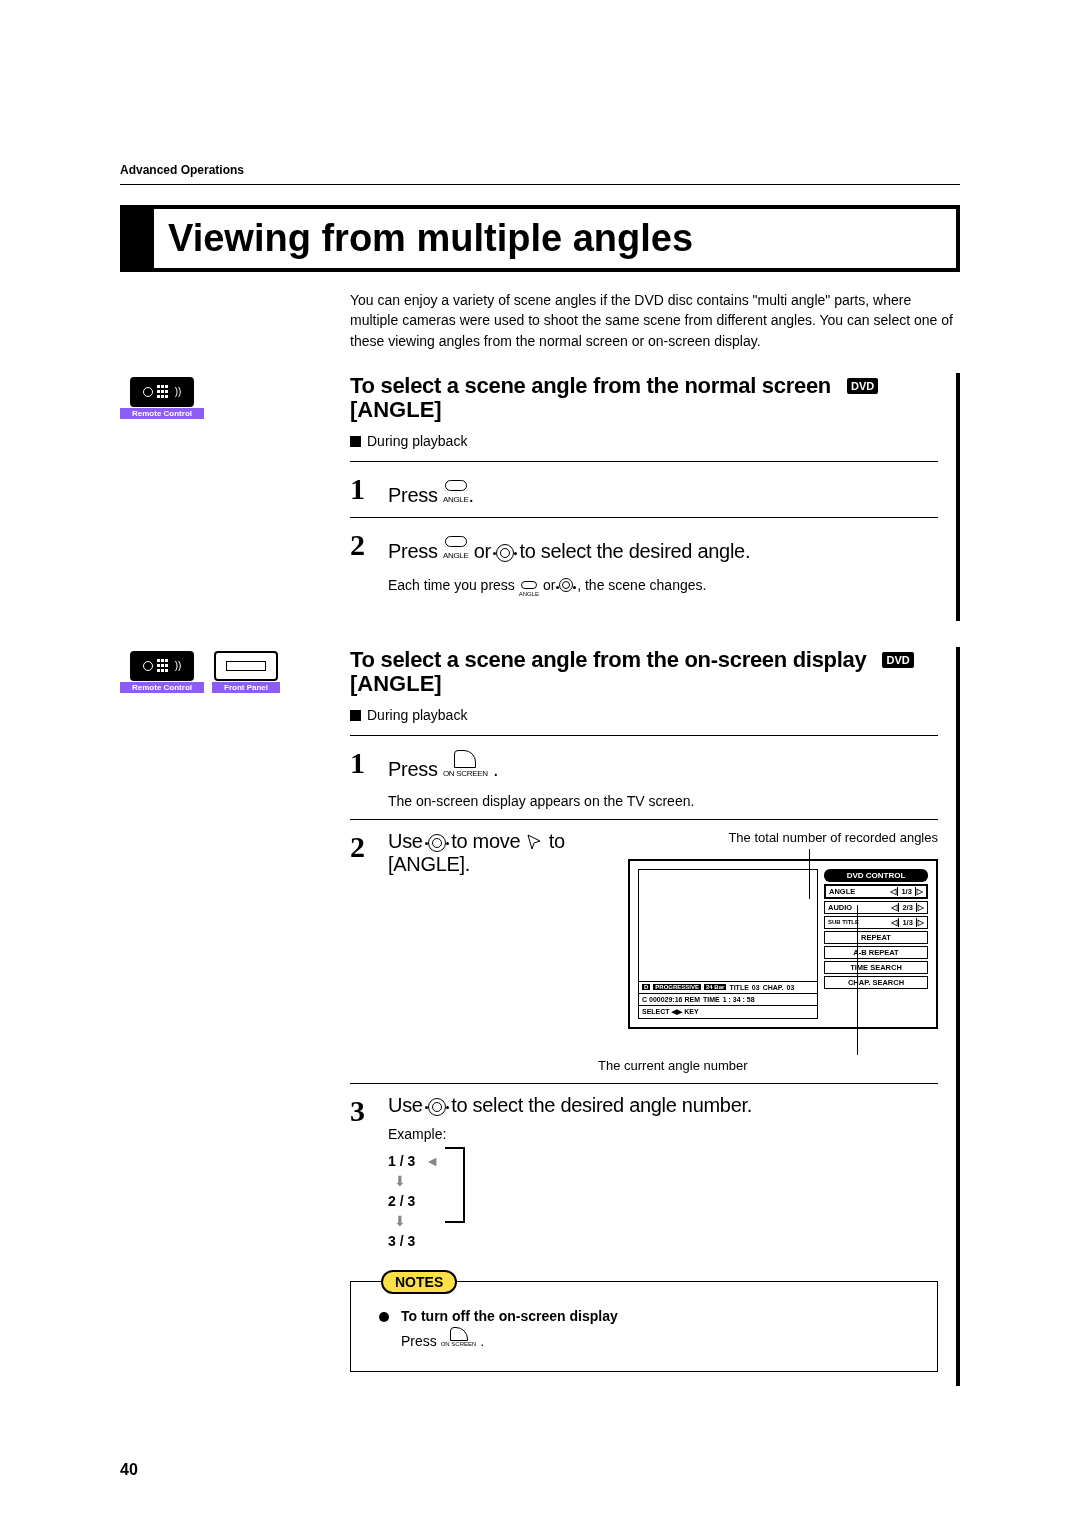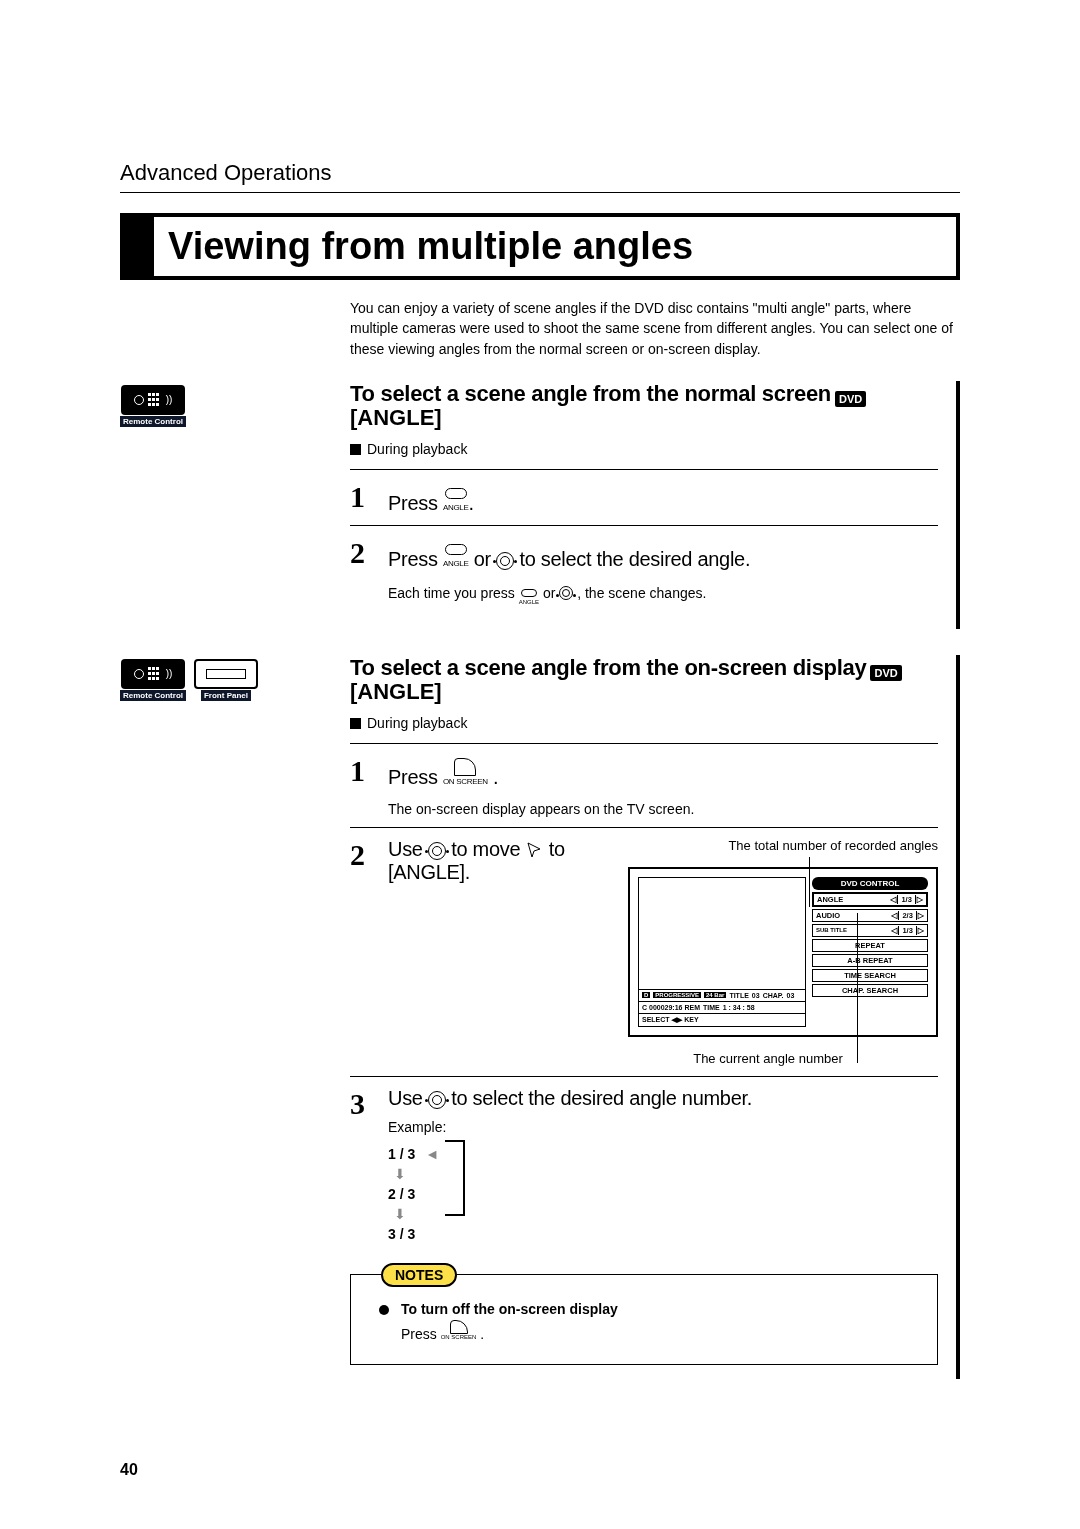--- a/index.html
+++ b/index.html
@@ -10,21 +10,21 @@
     font-family: Arial, Helvetica, sans-serif;
     color: #000;
     position: relative;
     padding: 160px 120px 60px 120px;
   }
   .header-line {
     border-bottom: 1px solid #000;
     padding-bottom: 6px;
     margin-bottom: 20px;
   }
-  .header-text { font-weight: normal; font-size: 22px; }
+  .header-text { font-weight: bold; font-size: 12px; }
   .title-block {
     border: 4px solid #000;
     padding: 8px 14px;
     margin-bottom: 18px;
     position: relative;
   }
   .title-block::before {
     content: "";
     position: absolute;
     left: -4px; top: -4px; bottom: -4px;
@@ -55,22 +55,22 @@
     padding-top: 4px;
   }
   .content-col {
     flex: 1;
     border-right: 4px solid #000;
     padding-right: 18px;
     padding-bottom: 14px;
   }
   .sec-heading {
     display: flex;
-    align-items: flex-end;
-    gap: 4px;
+    align-items: center;
+    gap: 16px;
   }
   .sec-heading-text {
     font-size: 22px;
     font-weight: bold;
     letter-spacing: -0.3px;
     font-stretch: condensed;
   }
   .dvd-badge {
     background: #000;
     color: #fff;
@@ -150,33 +150,33 @@
     display:flex; flex-direction:column; align-items:center;
   }
   .remote-box {
     width: 64px; height: 30px; background:#000; border-radius:4px;
     position:relative; display:flex; align-items:center; justify-content:center;
   }
   .remote-box .circ { width:10px; height:10px; border:1.5px solid #fff; border-radius:50%; }
   .remote-box .dots { width:14px; height:14px; margin-left:4px; display:grid; grid-template-columns:repeat(3,3px); gap:1px;}
   .remote-box .dots span { background:#fff; width:3px; height:3px;}
   .remote-box .sound { color:#fff; font-size:10px; margin-left:4px;}
-  .remote-label { background:#0f172a; color:#fff; font-size:8px; font-weight:bold; padding:1px 3px; margin-top:1px;}
+  .remote-label { background:#8b5cf6; color:#fff; font-size:8px; font-weight:bold; padding:1px 12px; margin-top:1px;}
   .front-box {
     width: 64px; height: 30px; border:2px solid #000; border-radius:4px;
     display:flex; align-items:center; justify-content:center;
   }
   .front-box .slot { width:40px; height:10px; border:1.5px solid #000;}
 
   .step2-flex { display:flex; gap:20px; align-items:flex-start; }
   .step2-text { flex: 0 0 190px; }
   .step2-diagram { flex:1; }
 
   .osd-caption { font-size:13px; text-align:right; margin-bottom:14px; }
-  .osd-caption-below { font-size:13px; text-align:center; margin-top:14px; }
+  .osd-caption-below { font-size:13px; text-align:left; margin-top:29px; }
 
   .tv-screen {
     border: 2px solid #000;
     width: 310px;
     height: 170px;
     margin-left: auto;
     position: relative;
     padding: 8px;
     display:flex;
     gap:6px;
@@ -189,21 +189,21 @@
     position:absolute; left:0; right:0; bottom:0;
     border-top:1px solid #000;
   }
   .tv-left-bottom .row {
     border-top:1px solid #000; padding:2px 3px; display:flex; gap:3px; align-items:center;
     font-size:7px; font-weight:bold;
   }
   .tv-left-bottom .row:first-child{border-top:none;}
   .blk-chip { background:#000; color:#fff; padding:0 2px; font-size:6px;}
   .tv-right {
-    width: 116px;
+    width: 104px;
   }
   .dvd-control-hdr {
     background:#000; color:#fff; font-size:8px; font-weight:bold;
     padding:2px 4px; border-radius:6px; text-align:center; margin-bottom:2px;
   }
   .osd-row {
     border:1px solid #000; padding:1px 3px; margin-bottom:2px;
     font-size:7.5px; font-weight:bold; display:flex; align-items:center;
     justify-content:space-between;
   }

